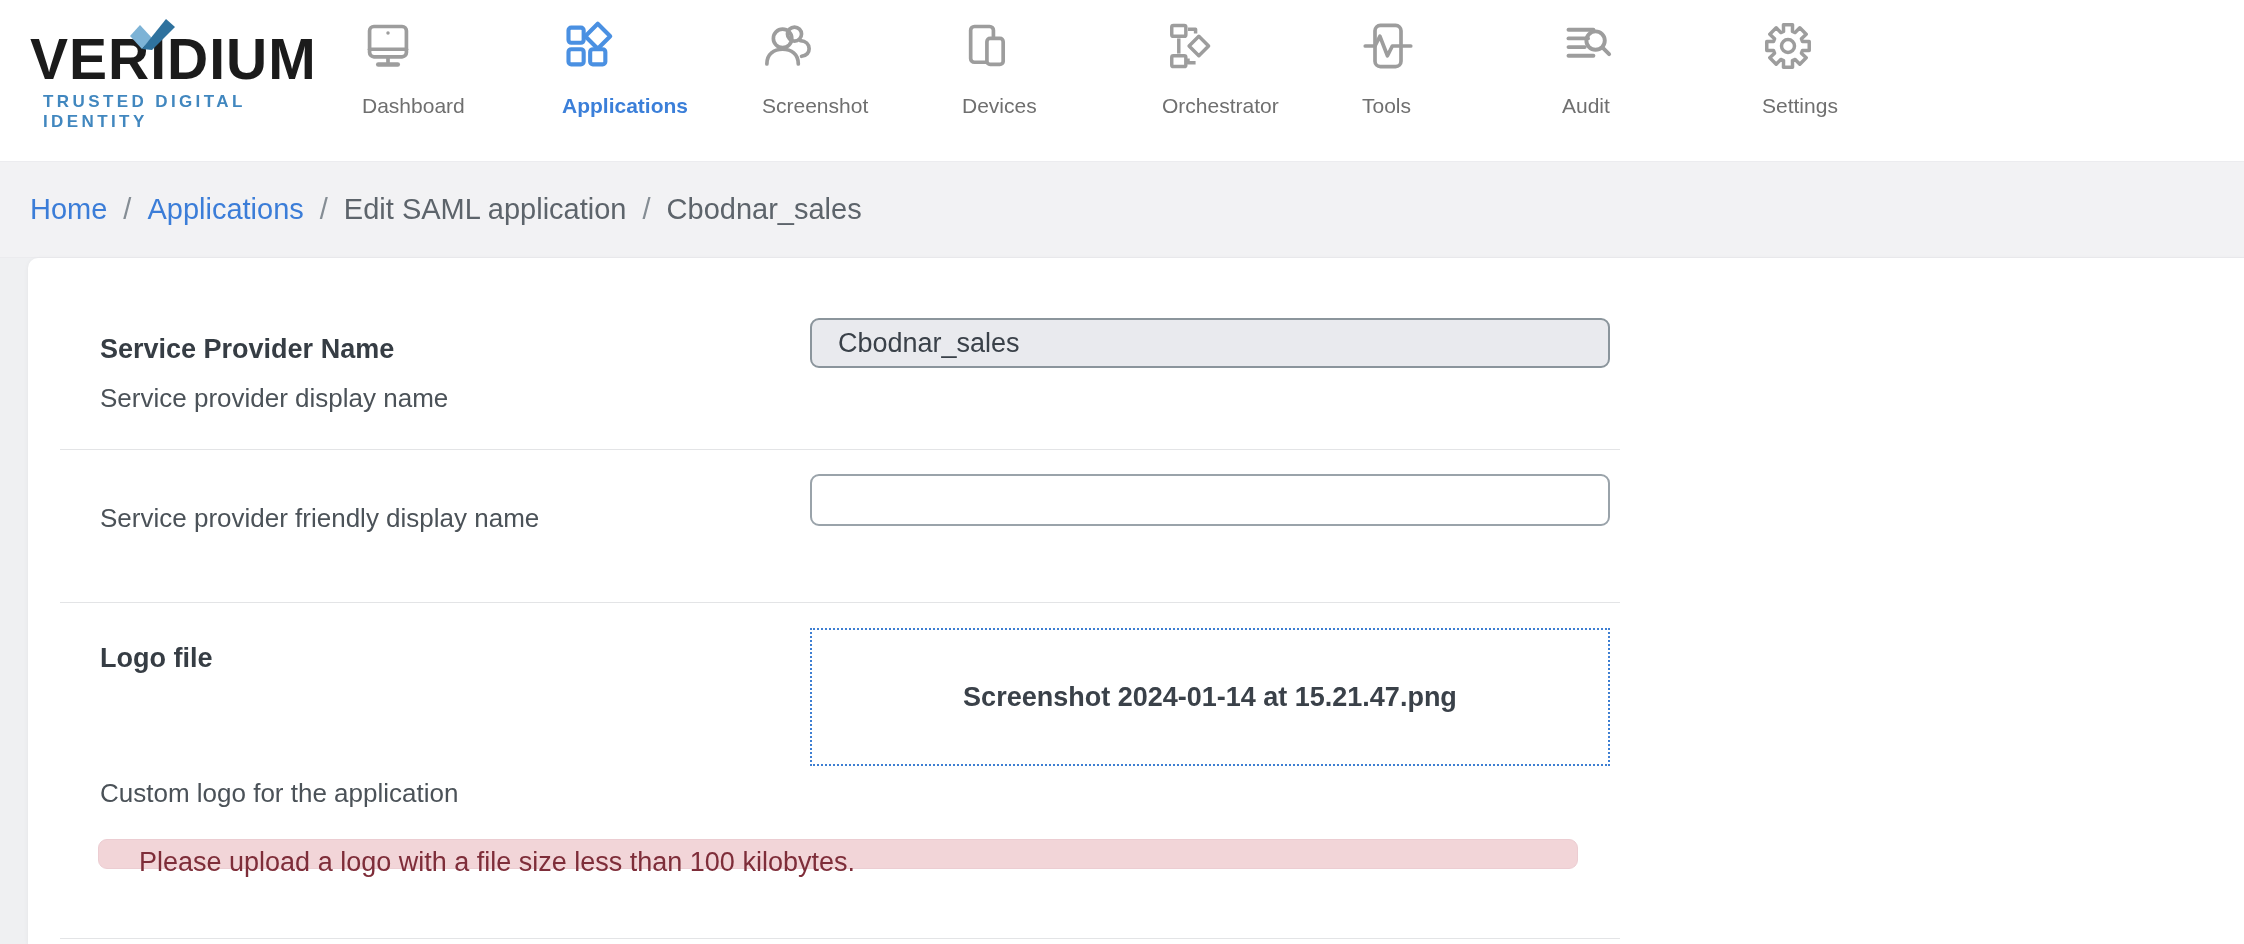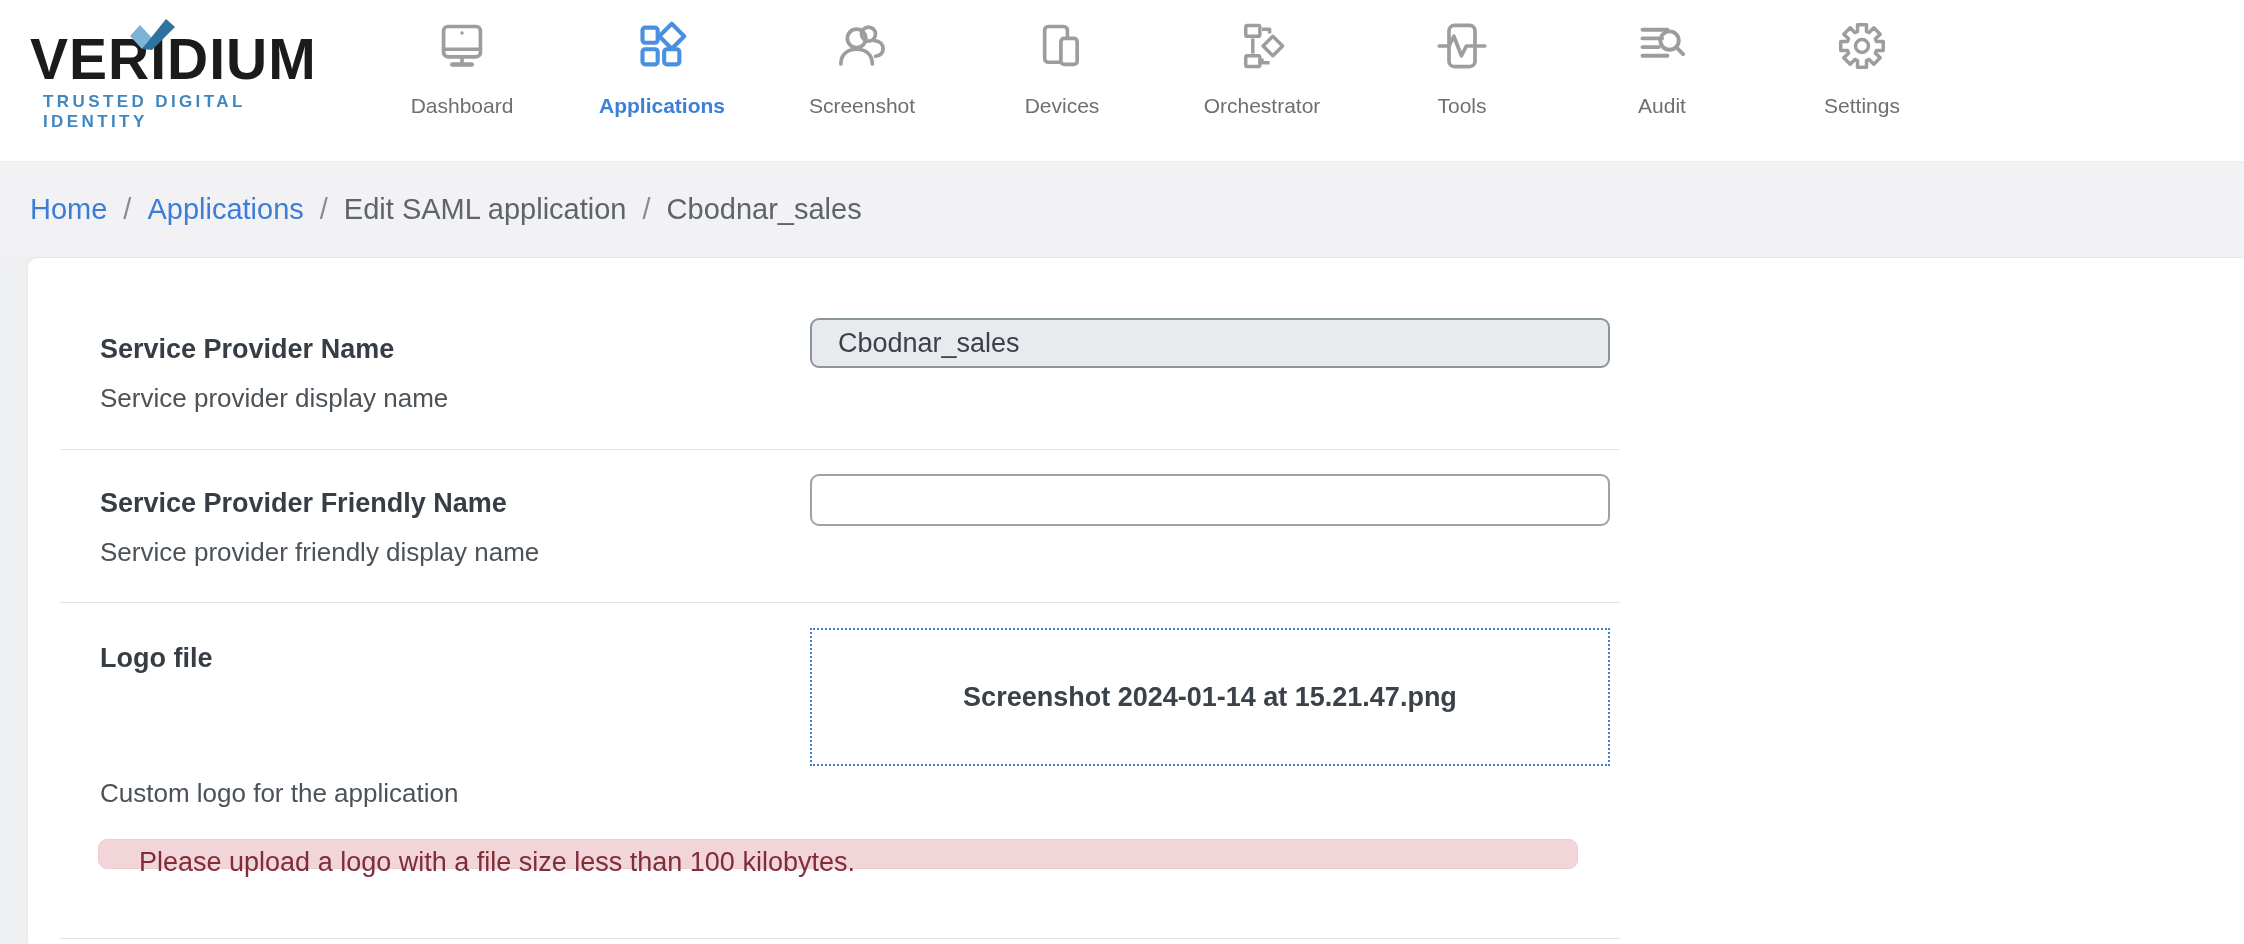--- a/index.html
+++ b/index.html
@@ -9,21 +9,21 @@
   
   .navbar { position:relative; height:162px; background:#ffffff;
     display:flex; align-items:stretch; border-bottom:1px solid #ececef; }
   .logo { position:relative; width:300px; margin-left:30px; display:flex;
     flex-direction:column; justify-content:center; cursor:pointer; }
   .logo-name { font-size:57px; font-weight:bold; color:#1b1b1b; letter-spacing:1px; line-height:60px; }
   .logo-tagline { font-size:17px; font-weight:bold; color:#4187bf; letter-spacing:3.4px; margin-top:3px; margin-left:13px; }
   .logo-check { position:absolute; left:98px; top:12px; }
 
   .nav { display:flex; margin-left:32px; }
-  .nav-item { width:200px; display:flex; flex-direction:column; align-items:center;
+  .nav-item { width:200px; display:flex; flex-direction:column; 
     padding-top:20px; cursor:pointer; }
   .nav-icon { width:52px; height:52px; }
   .nav-label { margin-top:22px; font-size:21px; color:#6f6f6f; }
   .nav-item.active .nav-label { color:#3b7fd9; font-weight:bold; }
 
   
   .breadcrumb-bar { height:96px; background:#f2f2f4; display:flex; align-items:center;
     padding-left:30px; font-size:29px; border-bottom:1px solid #ebebee; }
   .crumb-link { color:#3b7dd8; text-decoration:none; cursor:pointer; }
   .crumb-sep { color:#858d94; margin:0 16px; }
@@ -169,21 +169,20 @@
       <div class="label-col">
         <div class="field-label">Service Provider Name</div>
         <div class="field-help">Service provider display name</div>
       </div>
       <input class="text-input" type="text" readonly="" value="Cbodnar_sales" style="">
     </section>
     <div class="divider"></div>
 
     <section class="form-row row-2">
       <div class="label-col">
-        <div class="field-label">Service Provider Friendly Name</div>
         <div class="field-help">Service provider friendly display name</div>
       </div>
       <input class="text-input" type="text" value="" style="">
     </section>
     <div class="divider"></div>
 
     <section class="form-row row-3">
       <div class="field-label">Logo file</div>
       <div class="dropzone">
         <div class="dropzone-filename">Screenshot 2024-01-14 at 15.21.47.png</div>

